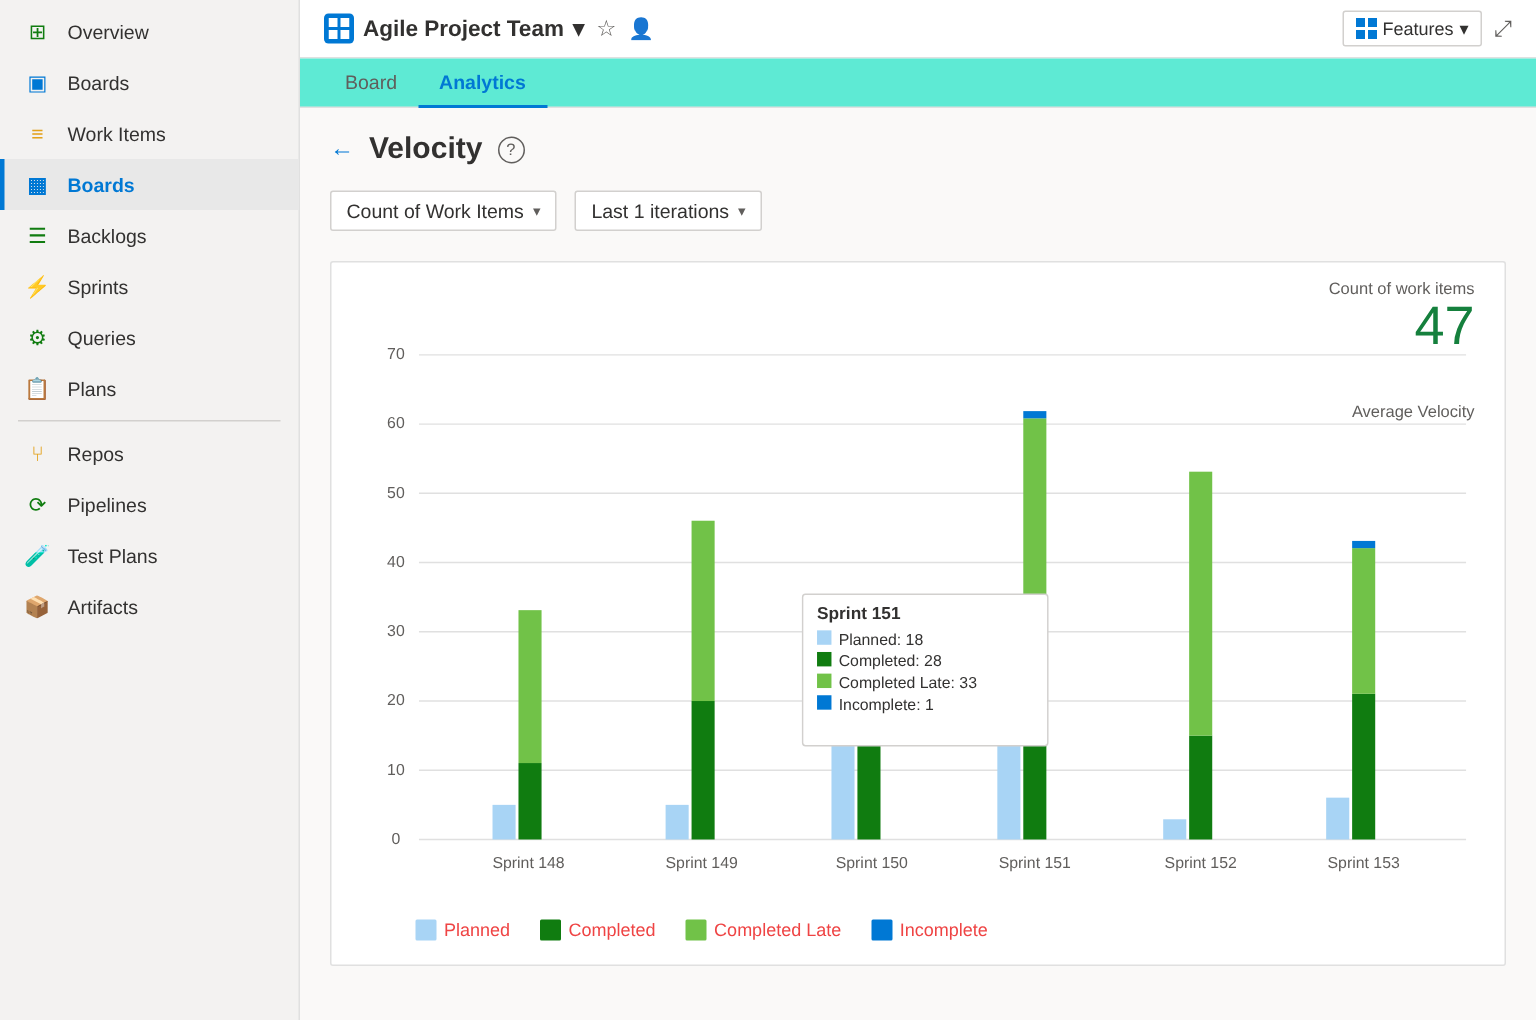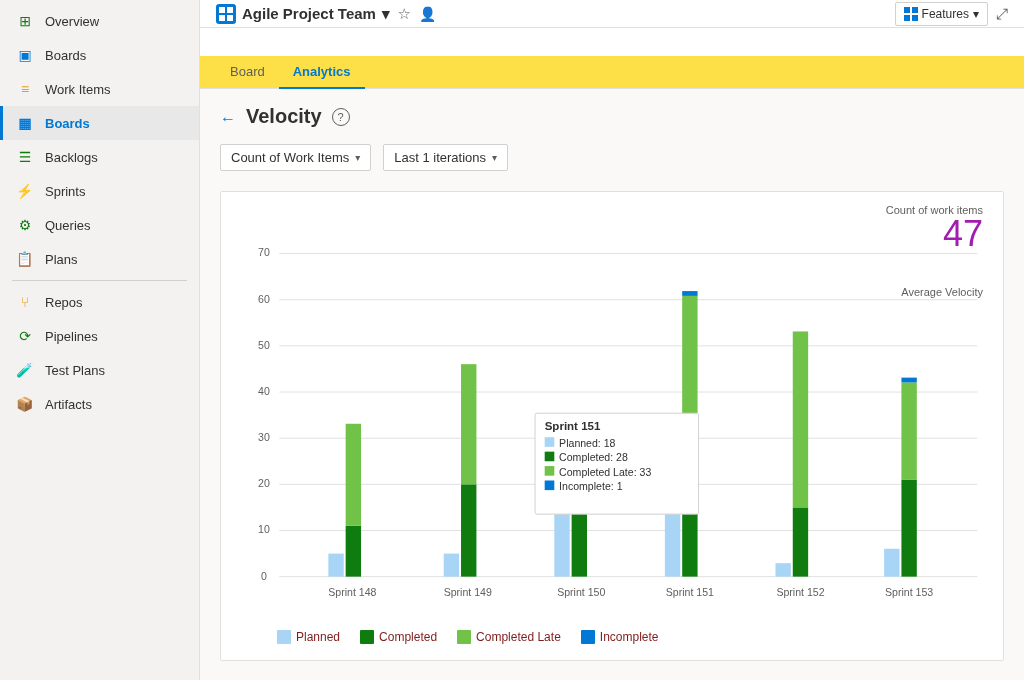--- a/index.html
+++ b/index.html
@@ -87,21 +87,21 @@
       flex-direction: column;
       overflow: hidden;
       background: #fff;
     }
 
     
     .topbar {
       display: flex;
       align-items: center;
       padding: 0 16px;
-      height: 28px;
+      height: 39px;
       border-bottom: 1px solid #e0e0e0;
       background: #fff;
     }
     .topbar-project {
       display: flex; align-items: center; gap: 6px;
       font-size: 15px; font-weight: 600; color: #323130;
       cursor: pointer;
     }
     .topbar-project .proj-icon {
       width: 20px; height: 20px;
@@ -117,22 +117,21 @@
       display: flex; gap: 4px;
       padding: 4px 8px; border: 1px solid #d2d0ce; border-radius: 2px;
       cursor: pointer; font-size: 12px; color: #323130;
     }
 
     
     .nav-tabs {
       display: flex;
       padding: 0 16px;
       border-bottom: 1px solid #e0e0e0;
-      background: #fde047;
-      margin-top: 28px;
+      background: #5eead4;
     }
     .nav-tab {
       padding: 8px 14px;
       font-size: 13px;
       color: #605e5c;
       cursor: pointer;
       border-bottom: 2px solid transparent;
       margin-bottom: -1px;
     }
     .nav-tab.active {
@@ -185,21 +184,21 @@
     }
     .chart-stats {
       position: absolute;
       top: 12px; right: 20px;
       text-align: right;
     }
     .chart-stats .stat-label {
       font-size: 11px; color: #605e5c;
     }
     .chart-stats .stat-value {
-      font-size: 36px; font-weight: 300; color: #a21caf; line-height: 1;
+      font-size: 36px; font-weight: 300; color: #15803d; line-height: 1;
     }
     .chart-stats .stat-sub {
       font-size: 11px; color: #605e5c; margin-top: 34px;
     }
 
     .chart-wrapper {
       position: relative;
       height: 400px;
       margin-top: 10px;
     }
@@ -209,21 +208,21 @@
       height: 100%;
     }
 
     
     .legend {
       display: flex; gap: 20px; align-items: center;
       margin-top: 12px; padding-left: 40px;
     }
     .legend-item {
       display: flex; align-items: center; gap: 5px;
-      font-size: 12px; color: #7f1d1d; text-align: center;
+      font-size: 12px; color: #ef4444; text-align: center;
     }
     .legend-color {
       width: 14px; height: 14px; border-radius: 1px;
     }
   </style>
 </head>
 <body>
 
 <div class="sidebar">
 

